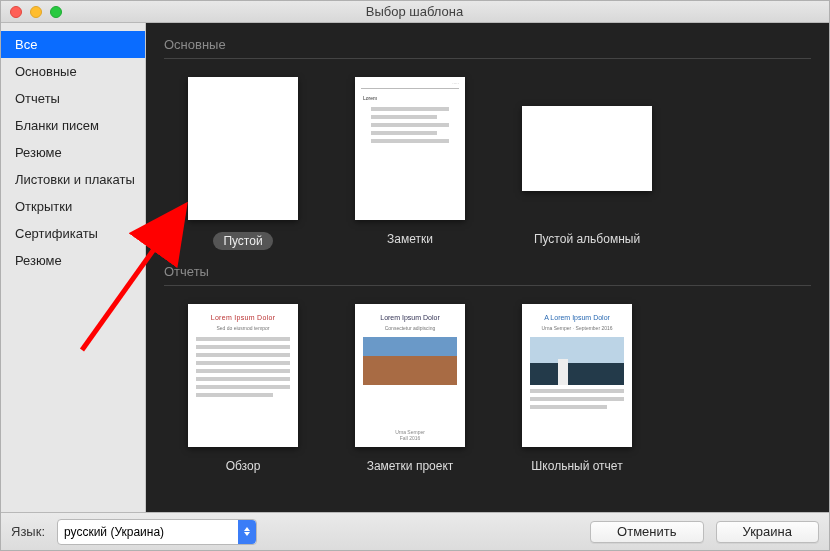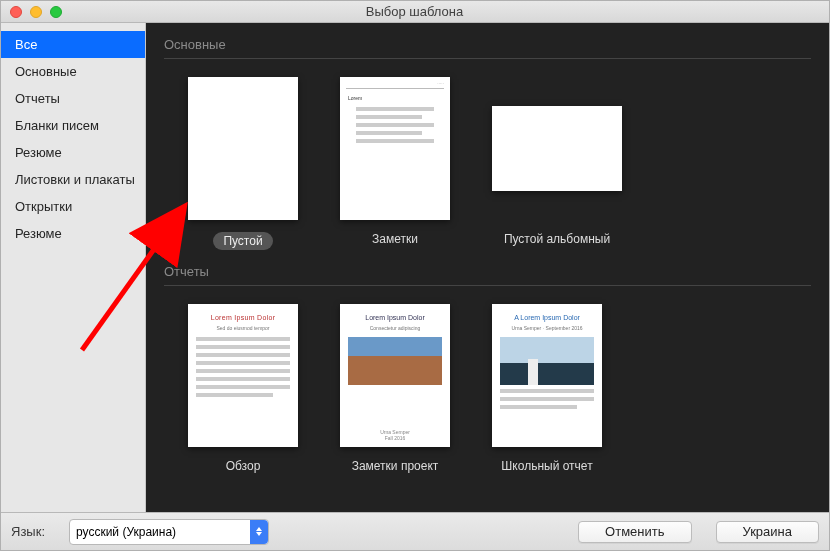--- a/index.html
+++ b/index.html
@@ -20,21 +20,21 @@
 
 
 .sidebar { width: 145px; background: #e7e7e7; border-right: 1px solid #c7c7c7; padding-top: 8px; overflow: hidden; }
 .sidebar-item { padding: 6px 14px; font-size: 13px; color: #262626; cursor: pointer; white-space: nowrap; }
 .sidebar-item.selected { background: #0a6cff; color: #fff; }
 
 
 .gallery { flex: 1; background: #222; color: #ddd; overflow-y: auto; padding: 0 18px 18px 18px; position: relative; }
 .section-head { font-size: 13px; color: #8a8a8a; padding: 14px 0 6px 0; }
 .section-rule { border: none; border-top: 1px solid #444; margin-bottom: 18px; }
-.grid { display: flex; gap: 42px; flex-wrap: wrap; padding-left: 24px; }
+.grid { display: flex; gap: 57px; flex-wrap: wrap; padding-left: 24px; }
 .template { width: 110px; display: flex; flex-direction: column; align-items: center; cursor: pointer; }
 .thumb { width: 110px; height: 143px; background: #fff; box-shadow: 0 2px 6px rgba(0,0,0,0.5); position: relative; overflow: hidden; font-size: 6px; color: #555; }
 .thumb.landscape { height: 85px; width: 130px; margin-top: 29px; margin-bottom: 29px; }
 .template .label { margin-top: 12px; font-size: 12px; color: #ddd; text-align: center; white-space: nowrap; }
 .template .label.pill { background: #555; border-radius: 9px; padding: 2px 10px; color: #eee; }
 
 
 .th-title { font-size: 7px; text-align: center; margin: 10px 6px 4px 6px; color: #333; }
 .th-title.red { color: #b33; letter-spacing: .3px; }
 .th-title.blue { color: #2a6ab3; }
@@ -42,21 +42,21 @@
 .th-body { margin: 4px 8px; height: 4px; background: #ccc; }
 .th-body.sh { width: 70%; }
 .th-head { position: absolute; top: 4px; right: 6px; left: 6px; border-bottom: 0.5px solid #bbb; font-size: 4px; color: #999; text-align: right; padding-bottom: 2px; }
 .th-img { margin: 4px 8px; height: 48px; background: linear-gradient(#6ca0d8,#8a5a3a); }
 .th-img.canyon { background: linear-gradient(#6a99c8 40%, #a86b44 40%); }
 .th-img.light { background: linear-gradient(#bcd4e6 55%, #233a4a 55%); position: relative; }
 .th-img.light::after { content:""; position:absolute; left:30%; bottom:0; width:10px; height:26px; background:#eee; }
 .th-foot { position:absolute; bottom:6px; left:0; right:0; font-size:5px; text-align:center; color:#888; }
 
 
-.footer { height: 38px; background: linear-gradient(#eaeaea,#dcdcdc); border-top: 1px solid #b8b8b8; display: flex; align-items: center; padding: 0 10px; gap: 24px; font-size: 13px; }
+.footer { height: 38px; background: linear-gradient(#eaeaea,#dcdcdc); border-top: 1px solid #b8b8b8; display: flex; align-items: center; padding: 0 10px; gap: 12px; font-size: 13px; }
 .footer .spacer { flex: 1; }
 .lang-label { color: #3a3a3a; }
 .select { position: relative; width: 200px; height: 21px; background: #fff; border: 1px solid #b8b8b8; border-radius: 4px; font-size: 12px; display: flex; align-items: center; padding: 12px 6px; cursor: pointer; }
 .select .caret { position: absolute; right: 0; top: 0; bottom: 0; width: 18px; background: #3b7df7; border-radius: 0 4px 4px 0; display: flex; flex-direction: column; align-items: center; justify-content: center; gap: 1px; }
 .select .caret::before { content:""; border-left:3px solid transparent; border-right:3px solid transparent; border-bottom:4px solid #fff; }
 .select .caret::after { content:""; border-left:3px solid transparent; border-right:3px solid transparent; border-top:4px solid #fff; }
 .btn { height: 22px; padding: 0 26px; background: linear-gradient(#fdfdfd,#f0f0f0); border: 1px solid #bcbcbc; border-radius: 4px; font-size: 13px; color: #262626; cursor: pointer; box-shadow: 0 1px 0 rgba(0,0,0,.05); }
 
 
 .arrow-svg { position: absolute; top: 0; left: 0; pointer-events: none; }
@@ -82,20 +82,21 @@
   <div class="main">
 
     <div class="sidebar">
       <div class="sidebar-item selected">Все</div>
       <div class="sidebar-item">Основные</div>
       <div class="sidebar-item">Отчеты</div>
       <div class="sidebar-item">Бланки писем</div>
       <div class="sidebar-item">Резюме</div>
       <div class="sidebar-item">Листовки и плакаты</div>
       <div class="sidebar-item">Открытки</div>
+      <div class="sidebar-item">Сертификаты</div>
       <div class="sidebar-item">Резюме</div>
     </div>
 
     <div class="gallery">
 
       <div class="section-head">Основные</div>
       <hr class="section-rule">
       <div class="grid">
 
         <div class="template">

